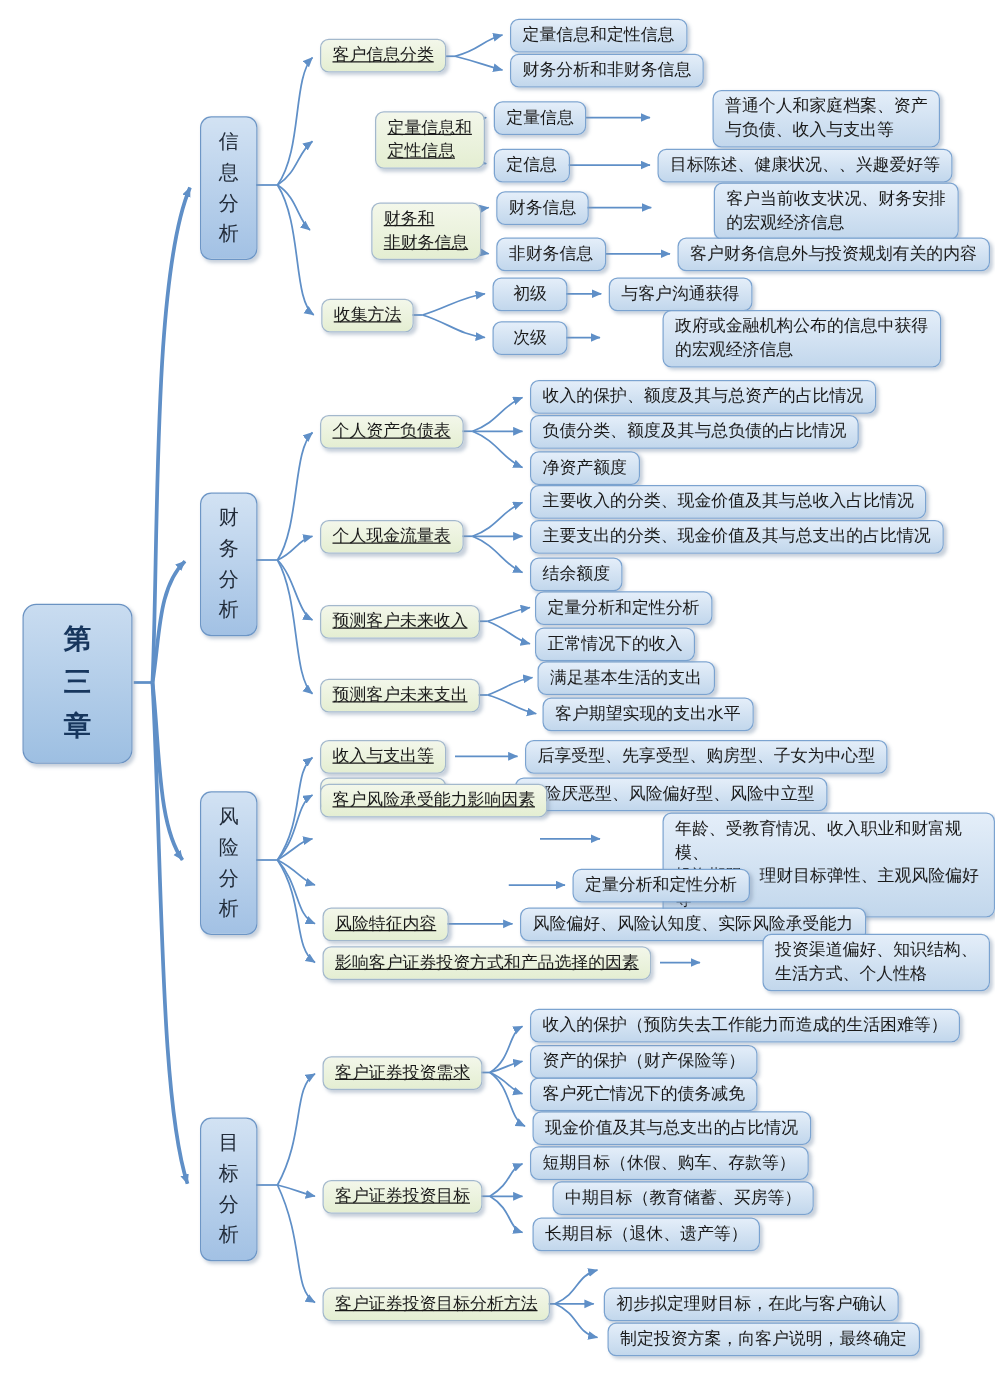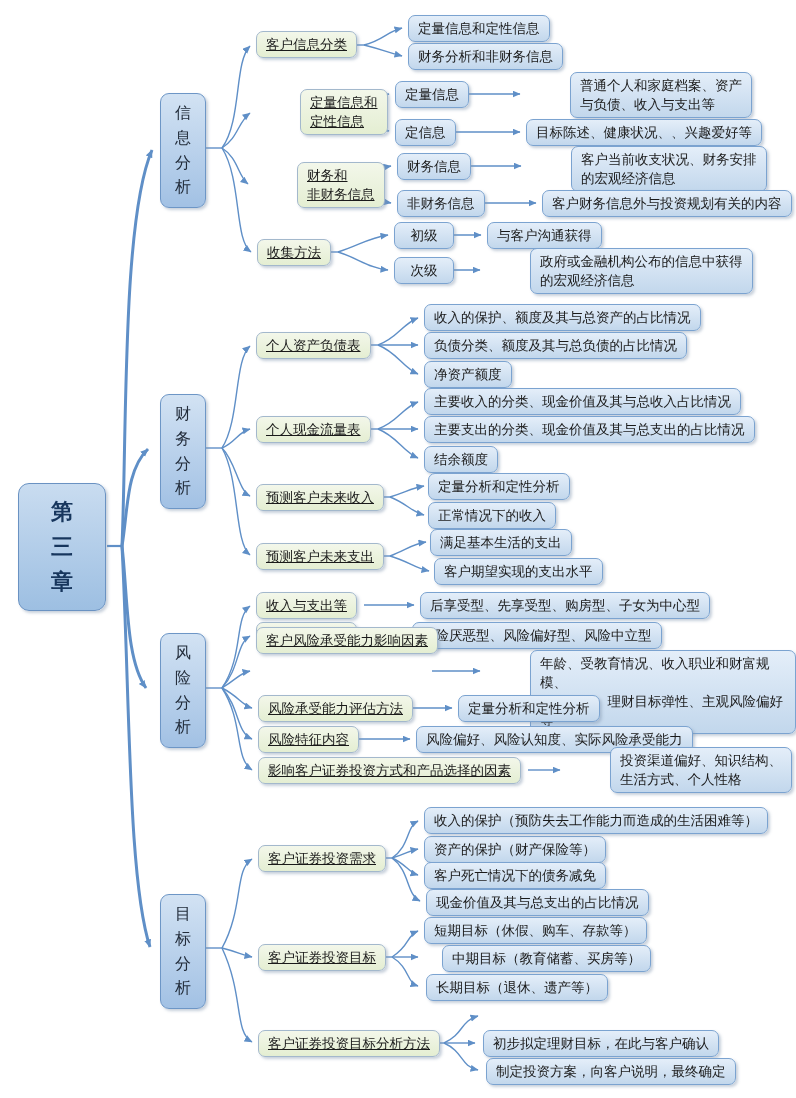--- a/index.html
+++ b/index.html
@@ -196,21 +196,20 @@
   <div class="node" style="left:430px;top:529px">满足基本生活的支出</div>
   <div class="node" style="left:434px;top:558px">客户期望实现的支出水平</div>
 
   <div class="node g" style="left:256px;top:592px">收入与支出等</div>
   <div class="node" style="left:420px;top:592px">后享受型、先享受型、购房型、子女为中心型</div>
   <div class="node g" style="left:256px;top:622px">客户风险偏好</div>
   <div class="node" style="left:412px;top:622px">风险厌恶型、风险偏好型、风险中立型</div>
   <div class="node g" style="left:256px;top:627px">客户风险承受能力影响因素</div>
   <div class="node ml" style="left:486px;top:650px">年龄、受教育情况、收入职业和财富规模、
 投资期限、理财目标弹性、主观风险偏好等</div>
-  <div class="node g" style="left:258px;top:695px">风险承受能力评估方法</div>
   <div class="node" style="left:458px;top:695px">定量分析和定性分析</div>
   <div class="node g" style="left:258px;top:726px">风险特征内容</div>
   <div class="node" style="left:416px;top:726px">风险偏好、风险认知度、实际风险承受能力</div>
   <div class="node g" style="left:258px;top:757px">影响客户证券投资方式和产品选择的因素</div>
   <div class="node ml" style="left:566px;top:747px">投资渠道偏好、知识结构、
 生活方式、个人性格</div>
 
   <div class="node g" style="left:258px;top:845px">客户证券投资需求</div>
   <div class="node" style="left:424px;top:836px">资产的保护（财产保险等）</div>
   <div class="node" style="left:424px;top:807px">收入的保护（预防失去工作能力而造成的生活困难等）</div>

